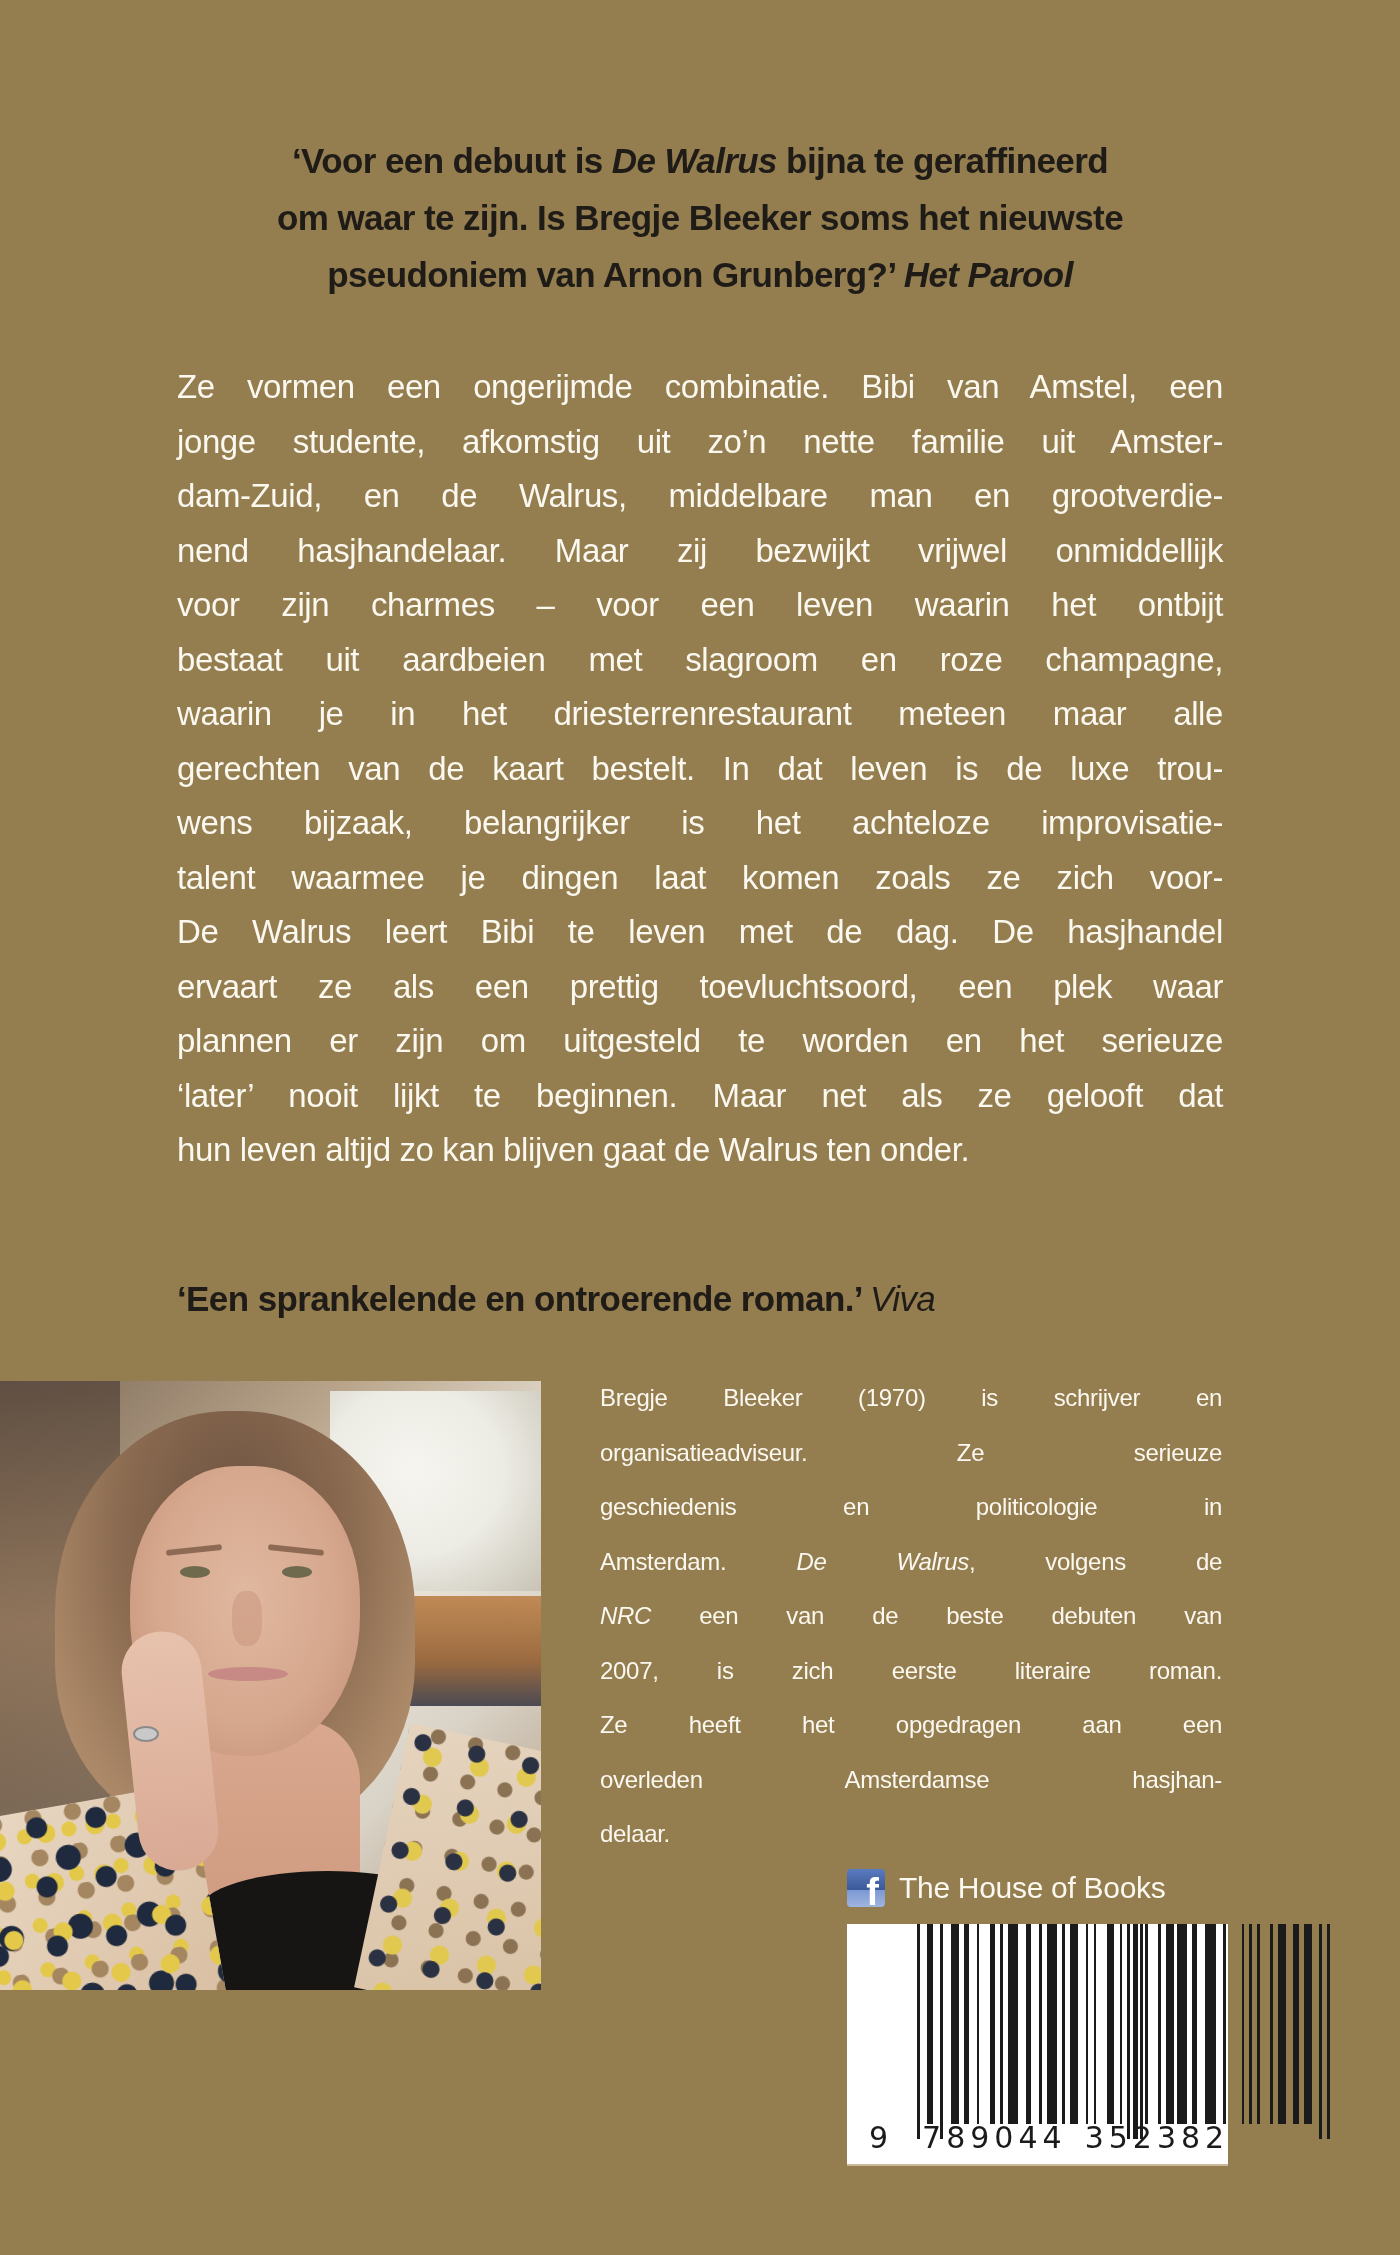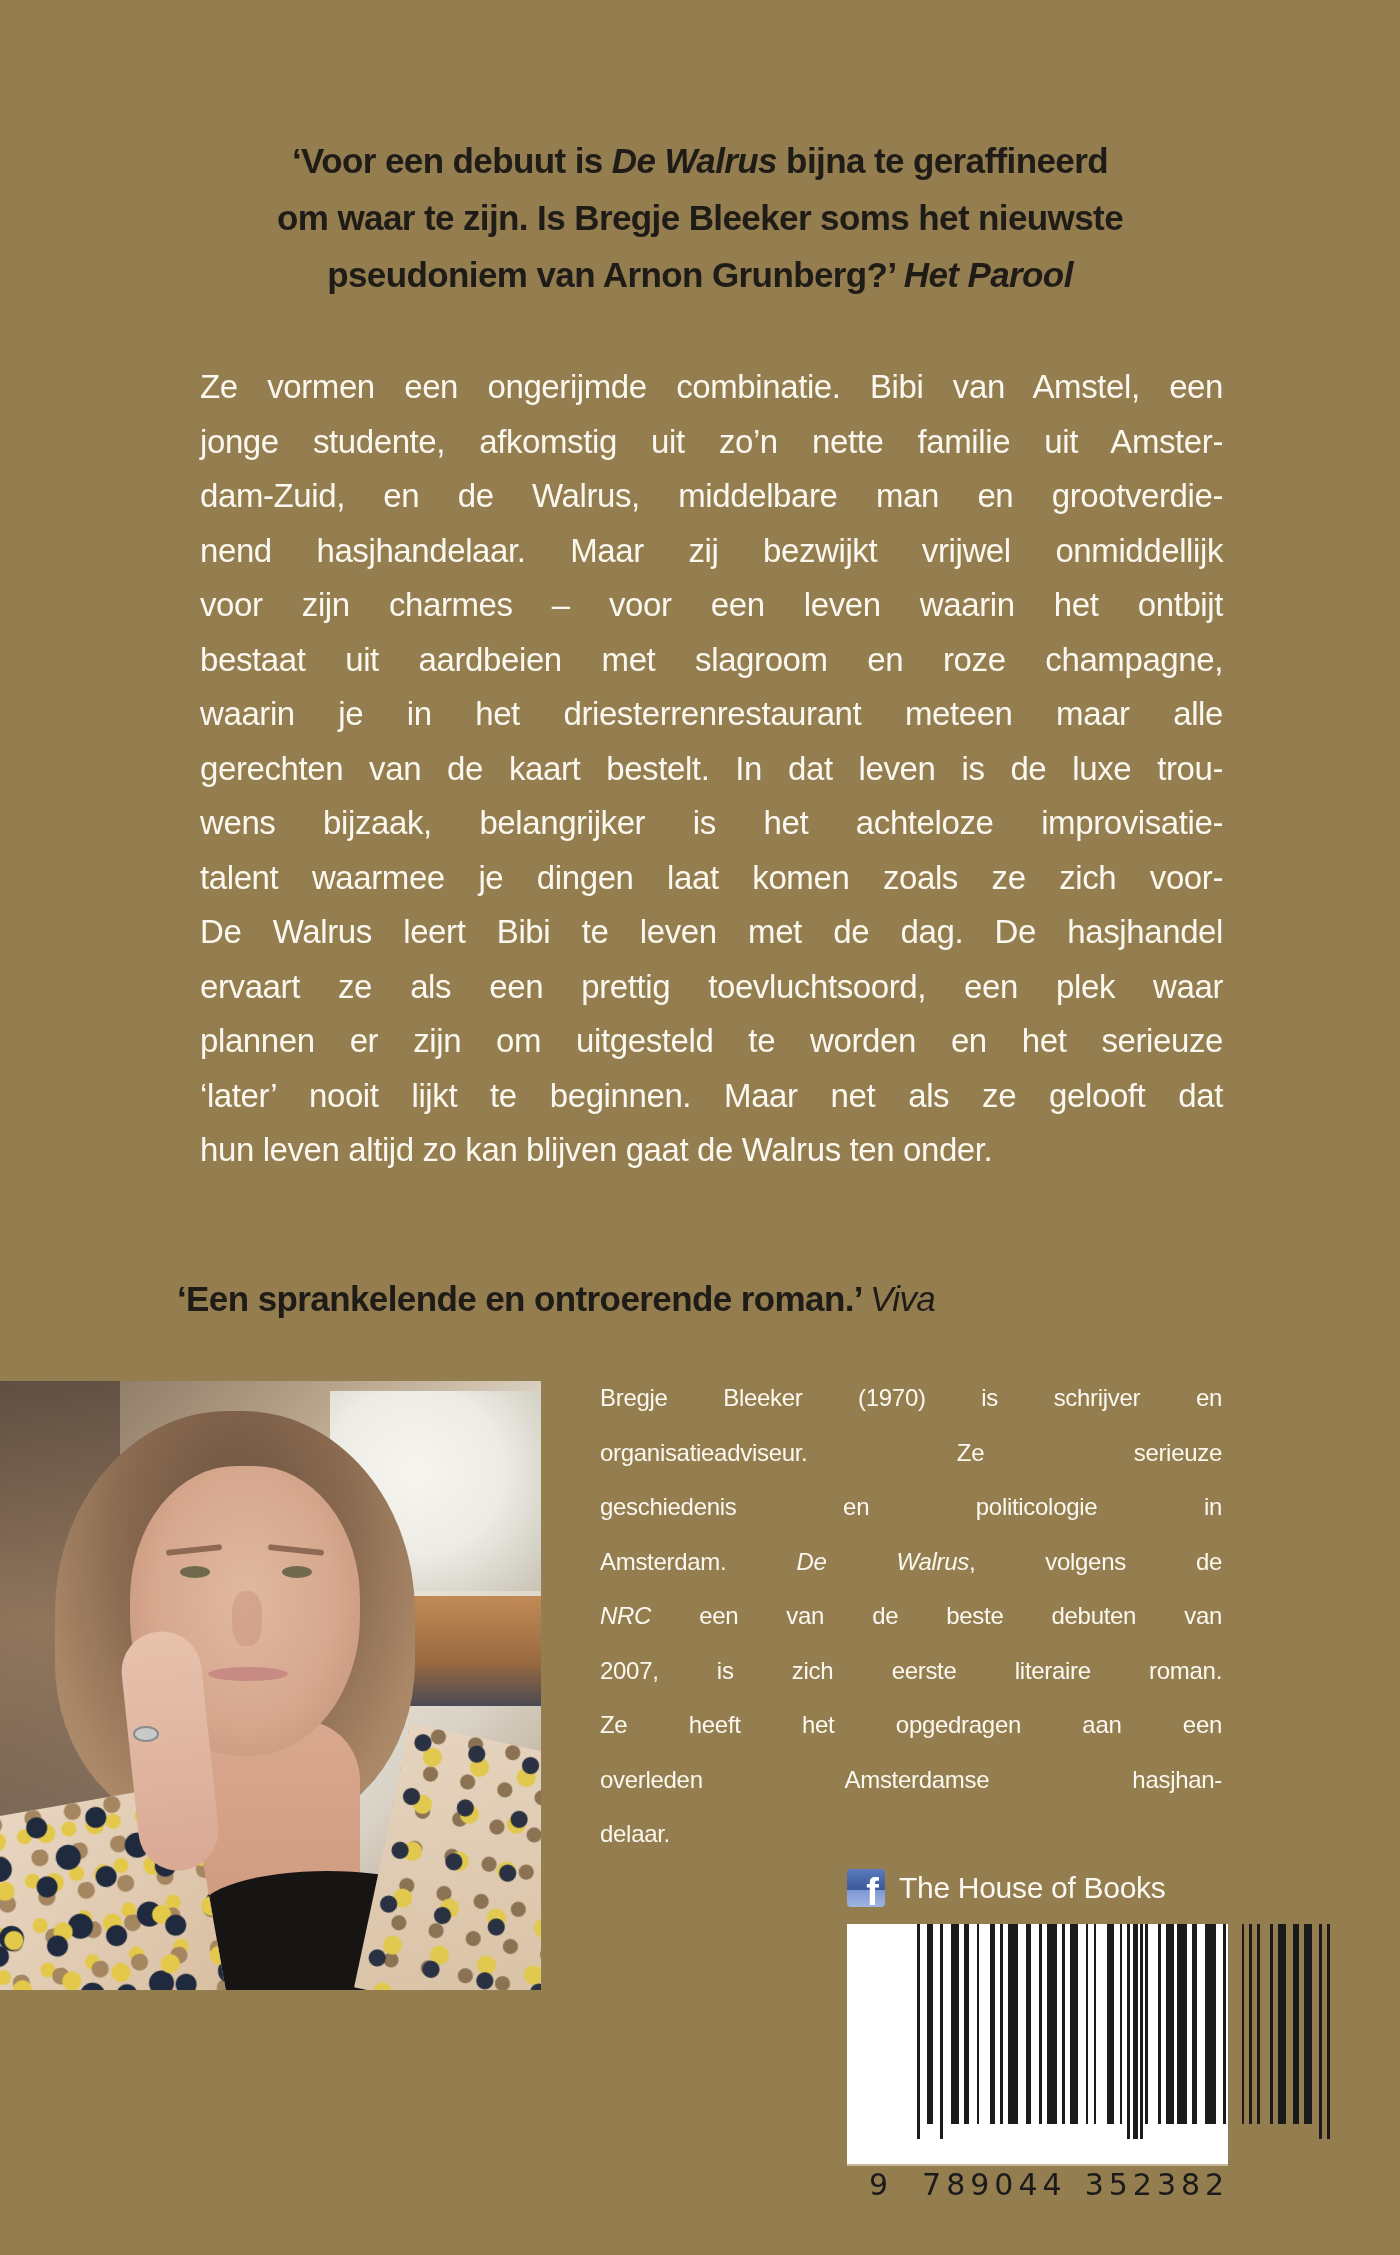--- a/index.html
+++ b/index.html
@@ -38,21 +38,20 @@
     font-size: 33px;
     line-height: 54.5px;
     letter-spacing: -0.4px;
   }
   .blurb .line {
     display: block;
     white-space: nowrap;
     text-align: justify;
     text-align-last: justify;
     height: 54.5px;
-    margin-left: 23px;
   }
   .blurb .line.last { text-align-last: left; }
 
   .quote-bottom {
     position: absolute;
     left: 177px;
     top: 1274px;
     color: #1f1c18;
     font-weight: bold;
     font-size: 35px;
@@ -218,21 +217,20 @@
   .bar.guard { height: 215px; }
   .isbn-digits {
     position: absolute;
     left: 22px;
     top: 196px;
     font-size: 30px;
     color: #1b1b1b;
     letter-spacing: 0;
     white-space: nowrap;
     font-family: "DejaVu Sans", sans-serif;
-    margin-top: 47px;
   }
   .isbn-digits .first { margin-right: 16px; }
   .isbn-digits .grp1 { margin-left: 18px; letter-spacing: 5px; }
   .isbn-digits .grp2 { margin-left: 18px; letter-spacing: 5px; }
 </style>
 </head>
 <body>
 
 <div class="quote-top">
   <span class="line"><span>‘Voor een debuut is </span><em>De Walrus</em><span> bijna te geraffineerd</span></span>

